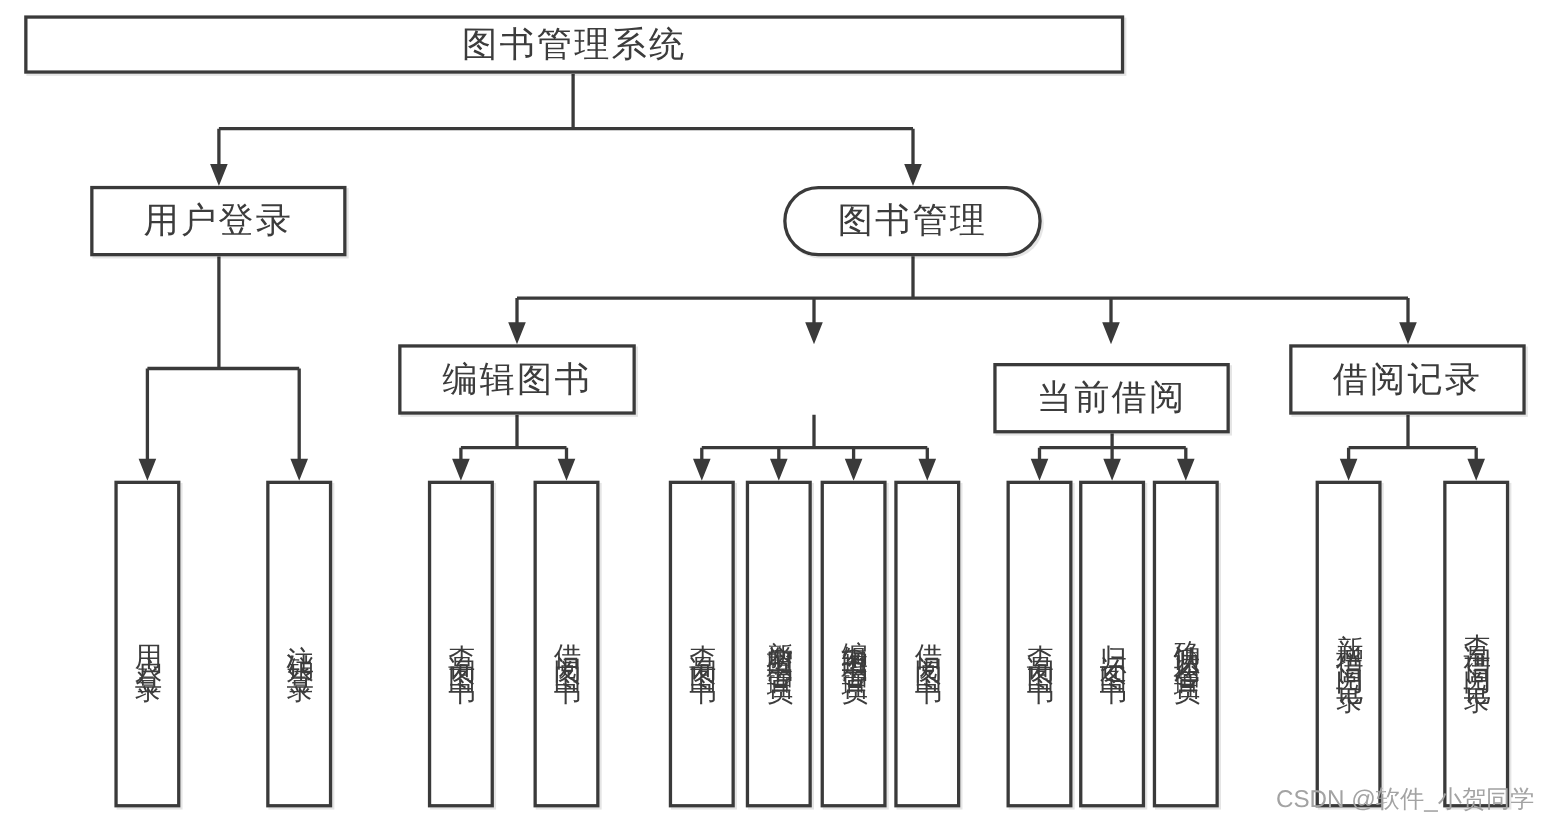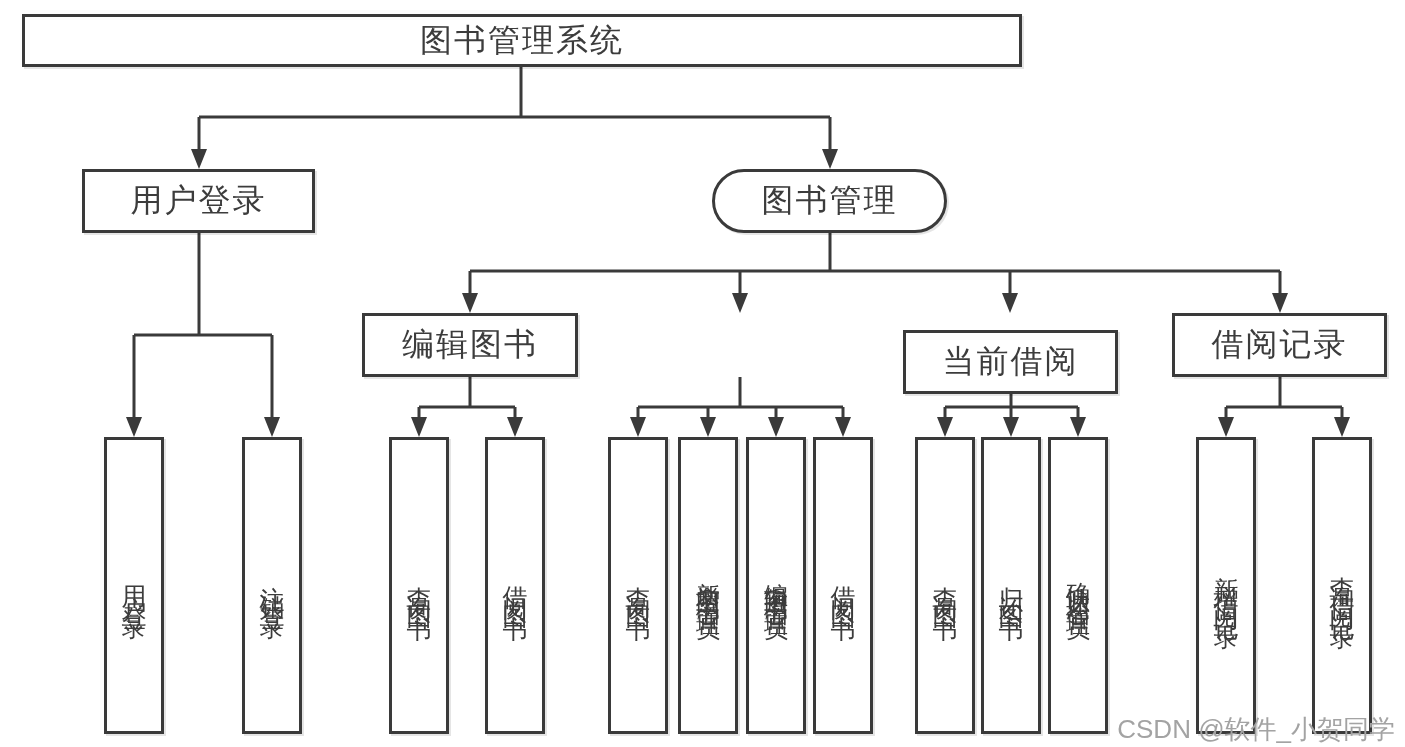--- a/index.html
+++ b/index.html
@@ -65,21 +65,21 @@
     line-height: 1;
   }
   .vtext.long {
     font-size: 24px;
     letter-spacing: 5px;
   }
   .watermark {
     position: absolute;
     top: 712px;
     right: 10px;
-    font-size: 26px;
+    font-size: 22px;
     color: var(--watermark);
     z-index: 3;
     white-space: nowrap;
   }
 </style>
 <title>图书管理系统</title></head>
 <body>
 
 <div class="canvas">
 

